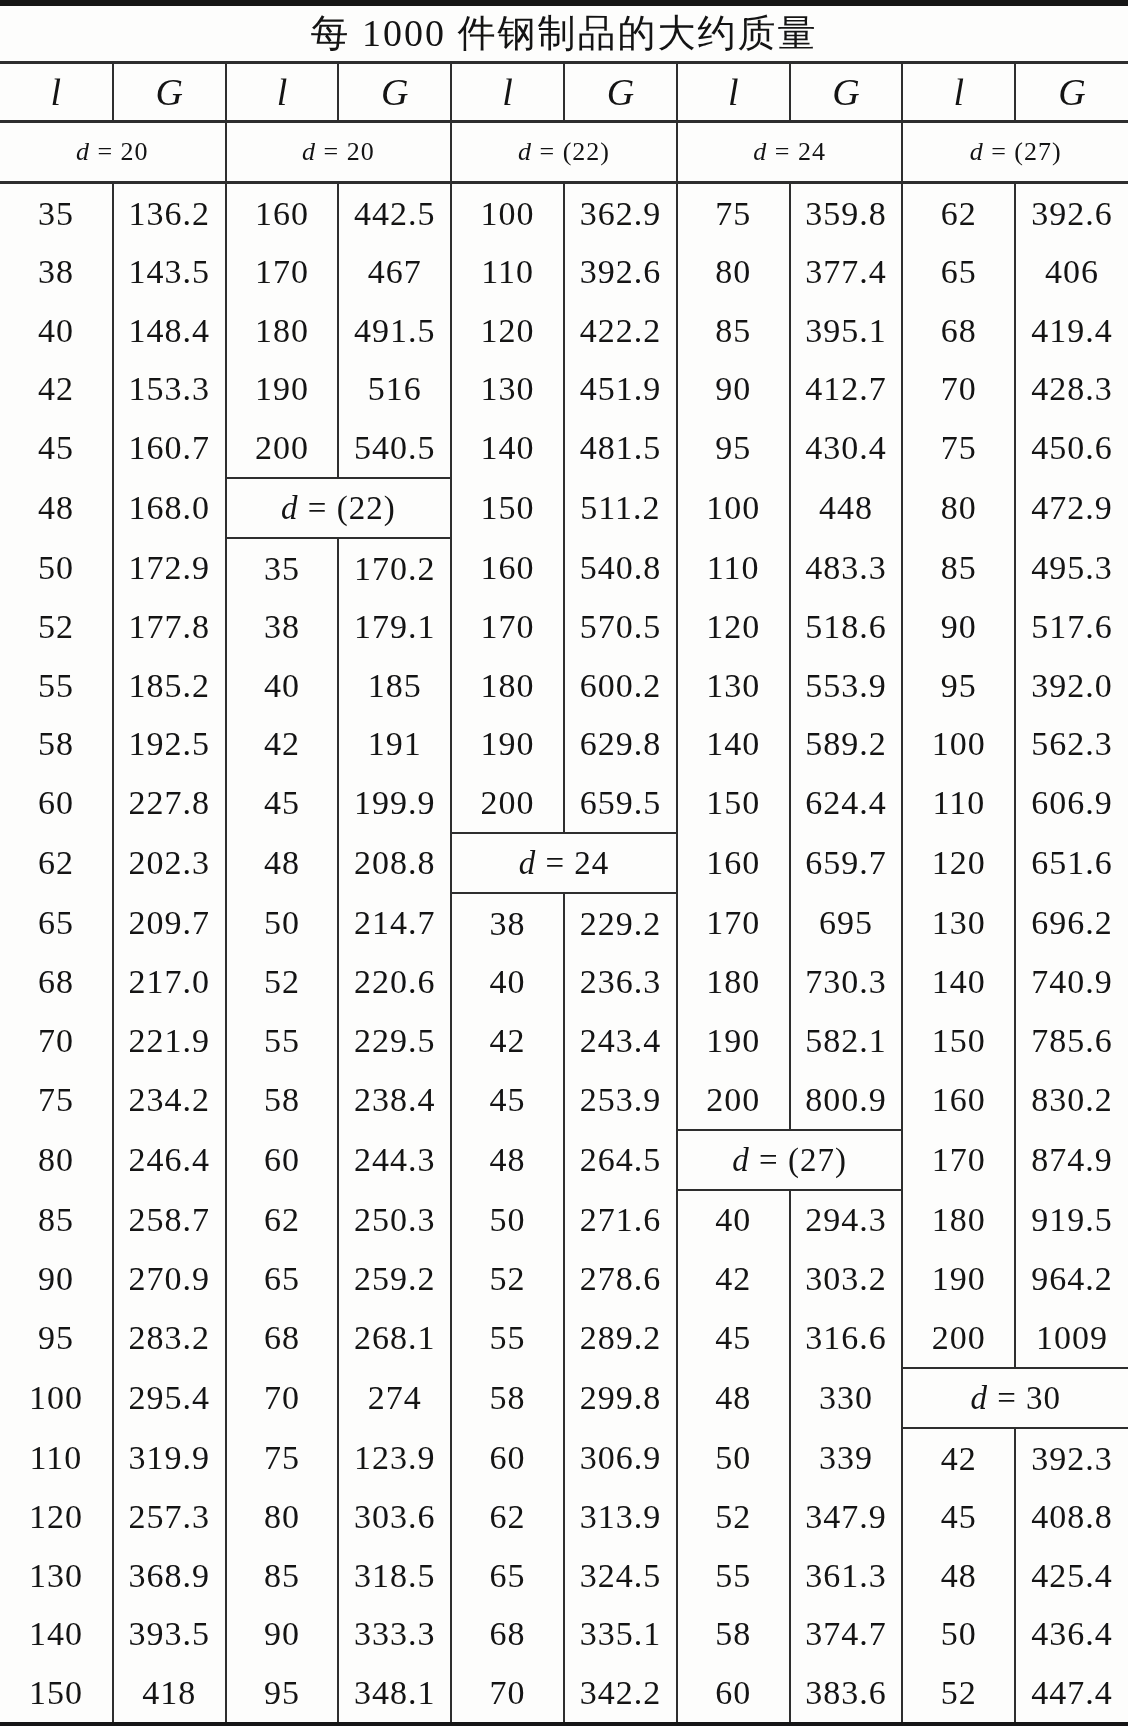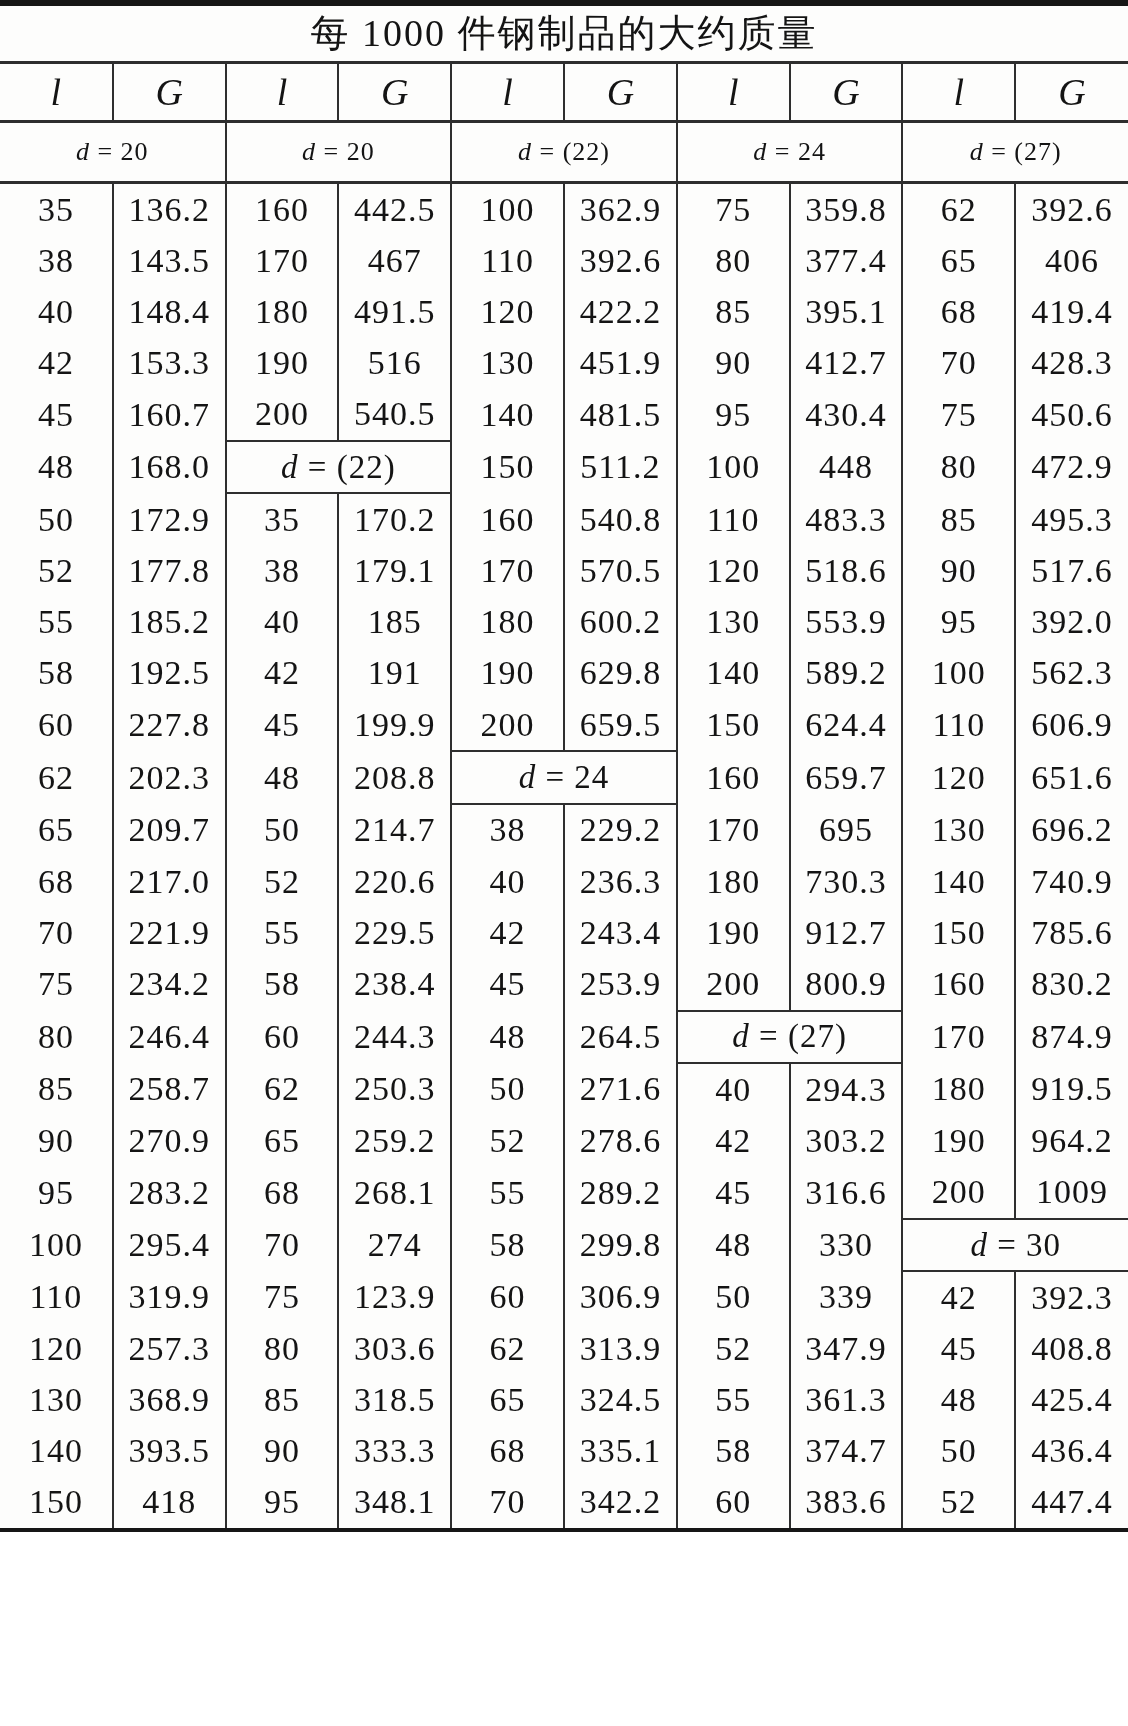--- a/index.html
+++ b/index.html
@@ -8,21 +8,21 @@
     background: #ffffff;
   }
   body {
     width: 1128px;
     font-family: "Liberation Serif", "DejaVu Serif", serif;
     color: #141414;
   }
   .sheet {
     box-sizing: border-box;
     width: 1128px;
-    height: 1532px;
+    height: 1726px;
     background: #fdfdfc;
     border-top: 6px solid #161616;
     border-bottom: 4px solid #161616;
   }
   table.steel {
     width: 100%;
     height: 100%;
     border-collapse: collapse;
     table-layout: fixed;
   }
@@ -278,21 +278,21 @@
           <td class="bl">740.9</td>
         </tr>
         <tr>
           <td>70</td>
           <td class="bl">221.9</td>
           <td class="bl">55</td>
           <td class="bl">229.5</td>
           <td class="bl">42</td>
           <td class="bl">243.4</td>
           <td class="bl">190</td>
-          <td class="bl">912.7</td>
+          <td class="bl">582.1</td>
           <td class="bl">150</td>
           <td class="bl">785.6</td>
         </tr>
         <tr>
           <td>75</td>
           <td class="bl">234.2</td>
           <td class="bl">58</td>
           <td class="bl">238.4</td>
           <td class="bl">45</td>
           <td class="bl">253.9</td>

